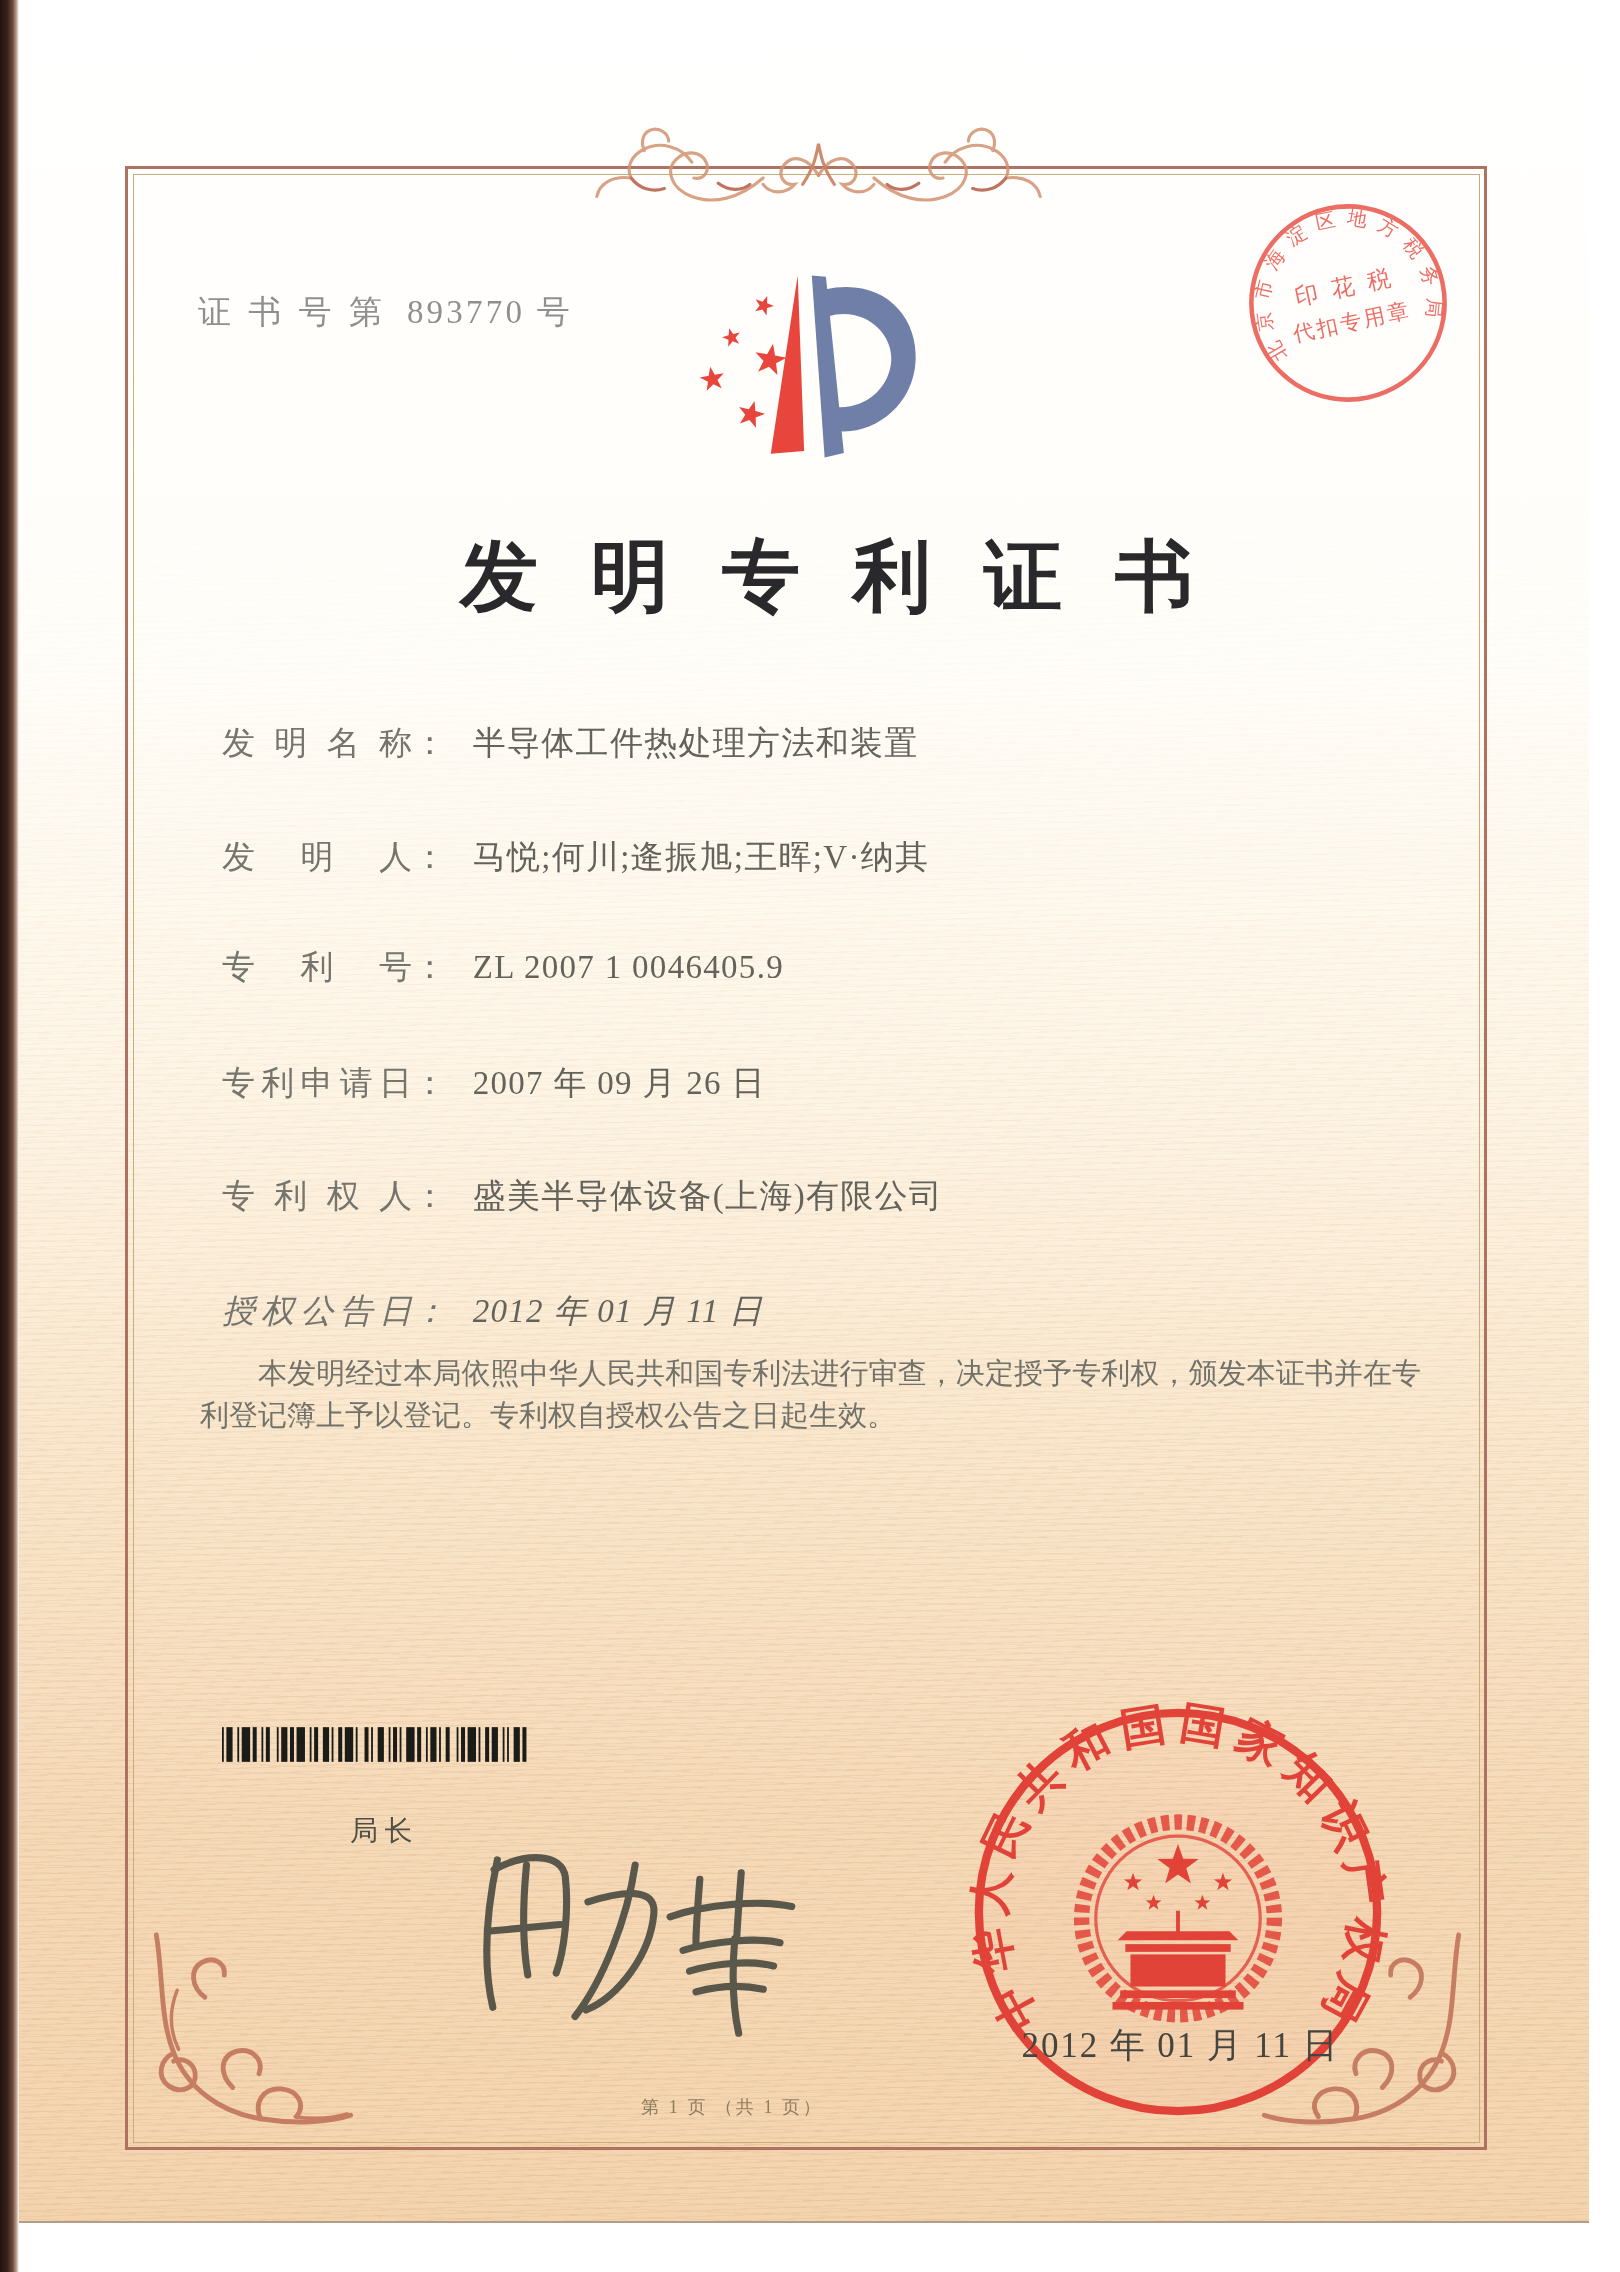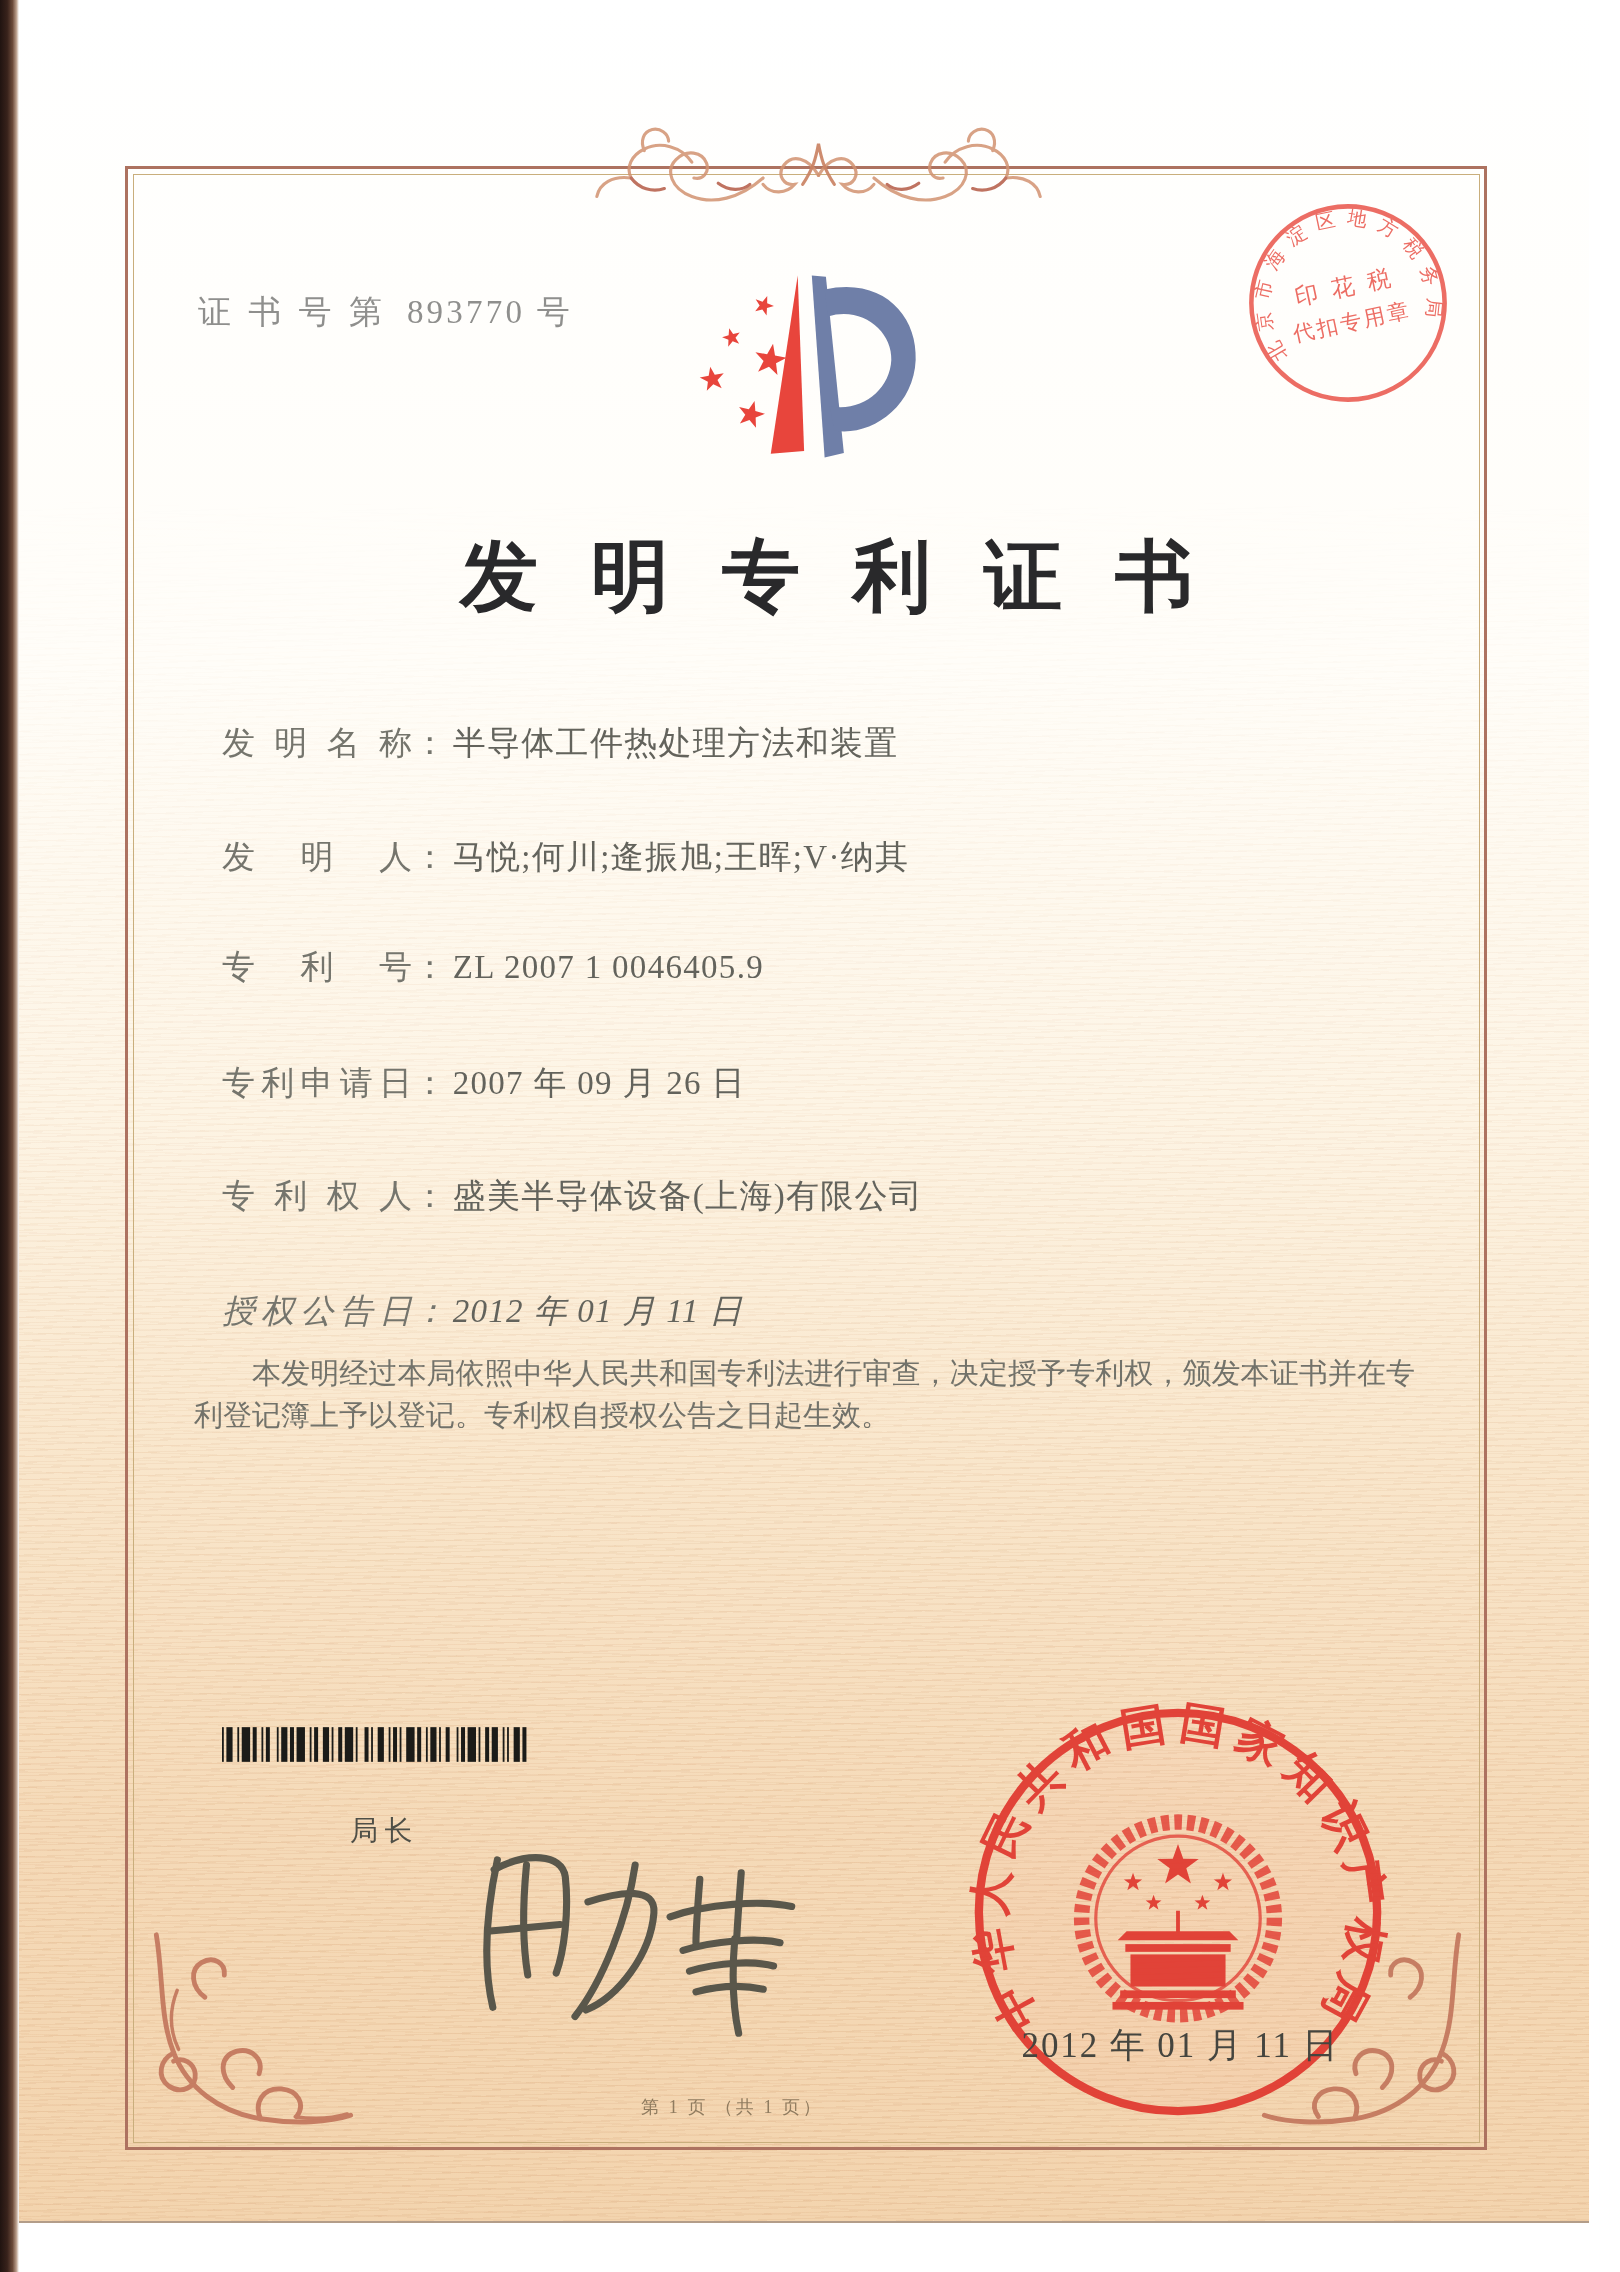--- a/index.html
+++ b/index.html
@@ -38,23 +38,23 @@
   .certno .num{letter-spacing:3.2px;margin-left:7.7px;}
   .certno .suf{margin-left:11.6px;}
   .title{
     position:absolute;left:0;top:509px;width:1621px;margin:16px;text-align:center;
     font-size:78px;font-weight:700;color:#29292b;letter-spacing:53px;text-indent:53px;z-index:3;white-space:nowrap;
   }
   .fields{position:absolute;left:0;top:0;z-index:3;}
   .field-row{position:absolute;left:222px;white-space:nowrap;font-size:33px;}
   .flabel{display:inline-block;width:190px;text-align:justify;text-align-last:justify;text-justify:inter-character;color:#75756d;vertical-align:bottom;}
   .fcolon{color:#75756d;margin:0 6.4px 0 1.3px;}
-  .fvalue{color:#63635c;letter-spacing:1.3px;}
+  .fvalue{color:#63635c;letter-spacing:1.3px;margin-left:20px;}
   .body-text{
-    position:absolute;left:194px;top:1352px;width:1221px;z-index:3;
+    position:absolute;left:200px;top:1352px;width:1221px;z-index:3;
     font-size:29px;line-height:42px;color:#72726a;text-align:justify;
   }
   .body-text p{margin:0 0 5.1px 0;text-indent:2em;}
   .barcode{position:absolute;left:222px;top:1727px;z-index:3;}
   .juzhang{position:absolute;left:350px;top:1812px;font-size:28px;letter-spacing:6.4px;color:#4f4f47;z-index:3;}
   .sign{position:absolute;left:442px;top:1834px;z-index:3;}
   .deco-top{position:absolute;left:581px;top:123px;z-index:2;}
   .deco-bl{position:absolute;left:117px;top:1914px;z-index:2;}
   .deco-br{position:absolute;left:1225px;top:1914px;z-index:2;transform:scaleX(-1);}
   .stamp-small{position:absolute;left:1241px;top:196px;z-index:4;opacity:.88;}

